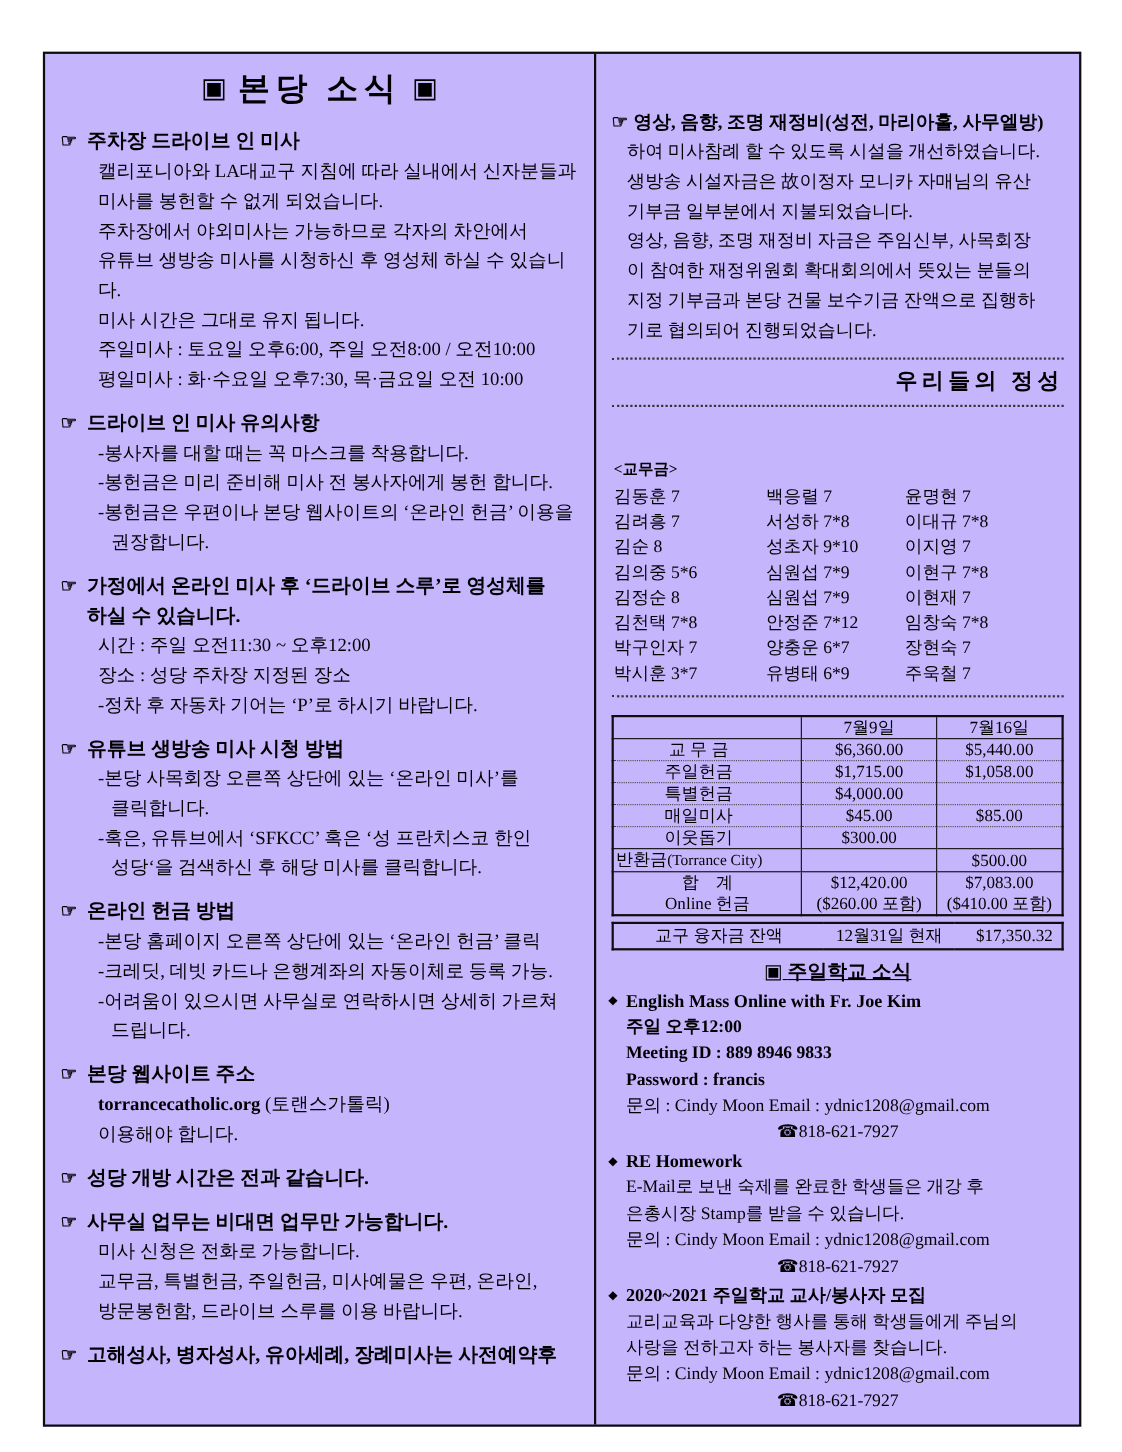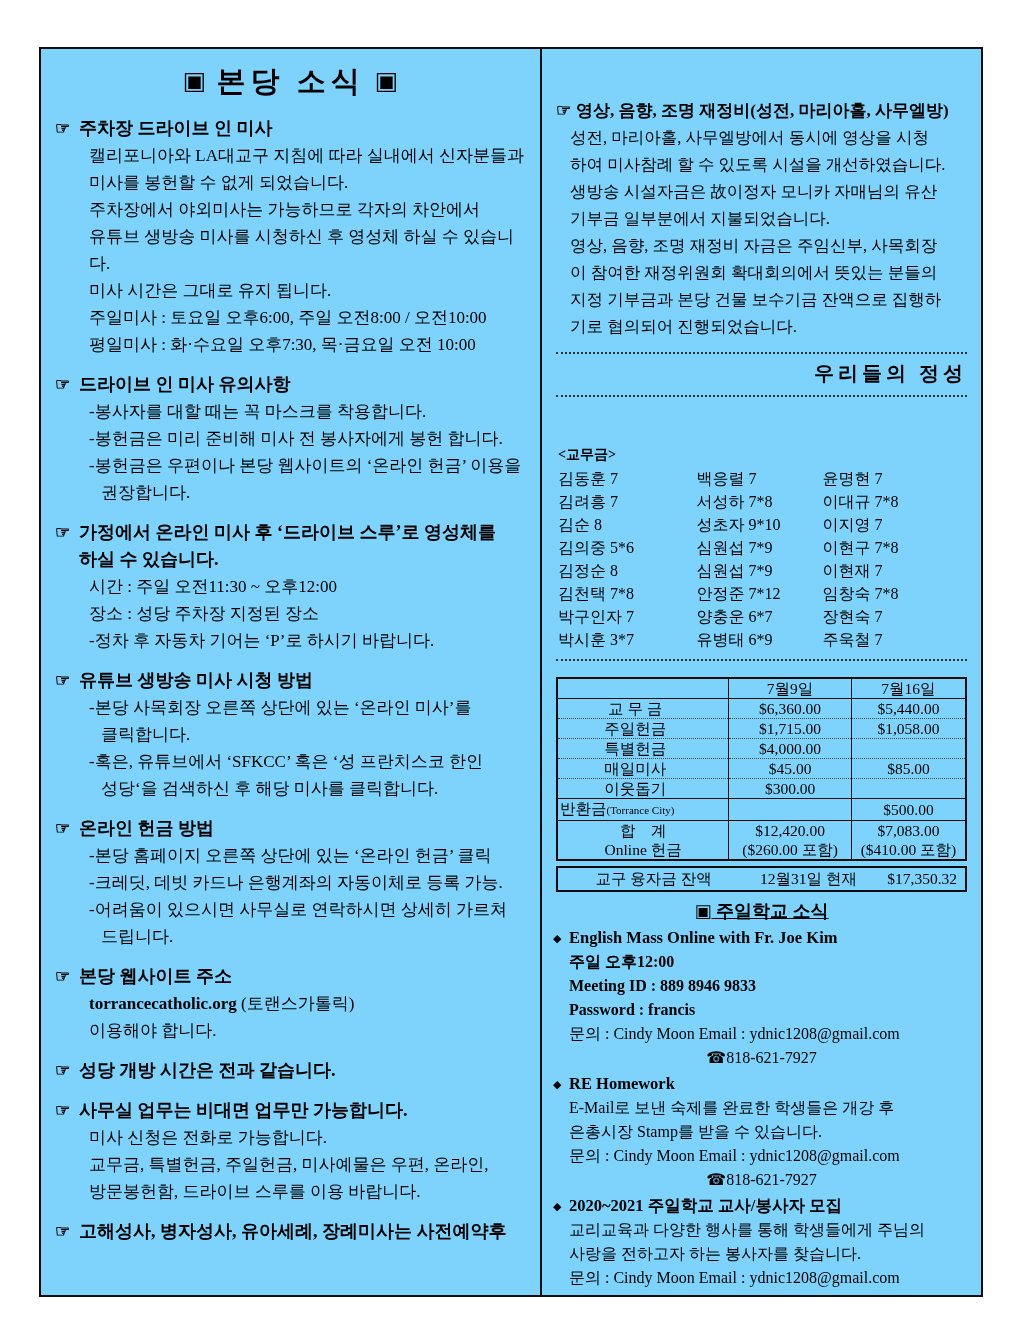--- a/index.html
+++ b/index.html
@@ -1,18 +1,18 @@
 <!DOCTYPE html>
 <html><head>
 <meta charset="utf-8">
 <style>
   * { box-sizing: border-box; margin: 0; padding: 0; }
   html,body { width:1020px; height:1320px; background:#fff; }
   body { font-family:"Liberation Serif","DejaVu Serif",serif; color:#000; position:relative; }
-  .sheet { position:absolute; left:39px; top:47px; width:944px; height:1250px; border:2px solid #0d0d0d; display:flex; background:#7dd3fc; }
+  .sheet { position:absolute; left:39px; top:47px; width:944px; height:1250px; border:2px solid #0d0d0d; display:flex; background:#c4b5fd; }
   .col { padding:8px 14px; overflow:hidden; }
   .col.left { width:501px; border-right:2px solid #0d0d0d; }
   .col.right { flex:1; }
 
   
   .title { text-align:center; font-weight:bold; font-size:29px; line-height:40px; margin:4px 0 12px; letter-spacing:5px; }
   .title .sq { font-size:25px; letter-spacing:0; margin:0 10px; position:relative; top:-2px; }
   .sec { margin-bottom:13px; }
   .sec-h { font-weight:bold; font-size:18px; line-height:27px; position:relative; padding-left:24px; }
   .sec-h .hand { position:absolute; left:0; top:0; font-size:17px; }
@@ -33,21 +33,21 @@
   .donors { display:grid; grid-template-columns:34% 31% 35%; font-size:16px; line-height:23px; }
 
   table.fin { margin-top:16px; width:100%; border-collapse:collapse; border:2px solid #0d0d0d; font-size:15.5px; table-layout:fixed; }
   table.fin td, table.fin th { border-left:1px solid #0d0d0d; padding:0 4px; height:20px; line-height:19px; text-align:center; font-weight:normal; overflow:hidden; white-space:nowrap; }
   table.fin td:first-child, table.fin th:first-child { border-left:none; }
   table.fin tr.hdr th { border-bottom:1px solid #0d0d0d; }
   table.fin tr.dot td { border-top:1px dotted #444; }
   table.fin tr.solid td { border-top:1px solid #0d0d0d; }
   table.fin .lbl { padding-right:20px; }
   table.fin .refund-lbl { text-align:left; padding-left:2px; }
-  .note-sm { font-size:11px; }
+  .note-sm { font-size:14px; }
   .pre { white-space:pre; }
   .stack div { line-height:19px; height:19px; }
 
   table.sum { margin-top:5px; width:100%; border-collapse:collapse; border:2px solid #0d0d0d; font-size:15.5px; table-layout:fixed; }
   table.sum td { padding:0 4px; height:23px; line-height:22px; text-align:center; white-space:nowrap; overflow:hidden; }
   table.sum tr + tr td { border-top:1px solid #0d0d0d; }
   table.sum .amt { text-align:right; padding-right:8px; }
 
   .ss-head { text-align:center; font-weight:bold; font-size:18px; margin-top:6px; line-height:26px; }
   .ss-head .u { text-decoration:underline; }
@@ -165,21 +165,20 @@
 
   </div>
 
   <div class="col right">
 
     <div class="sec av">
       <div class="sec-h">
         <span class="hand">☞</span>
         <span>영상, 음향, 조명 재정비(성전, 마리아홀, 사무엘방)</span>
       </div>
-      <div class="ln">성전, 마리아홀, 사무엘방에서 동시에 영상을 시청</div>
       <div class="ln">하여 미사참례 할 수 있도록 시설을 개선하였습니다.</div>
       <div class="ln">생방송 시설자금은 故이정자 모니카 자매님의 유산</div>
       <div class="ln">기부금 일부분에서 지불되었습니다.</div>
       <div class="ln">영상, 음향, 조명 재정비 자금은 주임신부, 사목회장</div>
       <div class="ln">이 참여한 재정위원회 확대회의에서 뜻있는 분들의</div>
       <div class="ln">지정 기부금과 본당 건물 보수기금 잔액으로 집행하</div>
       <div class="ln">기로 협의되어 진행되었습니다.</div>
     </div>
 
     <div class="offer-box">

